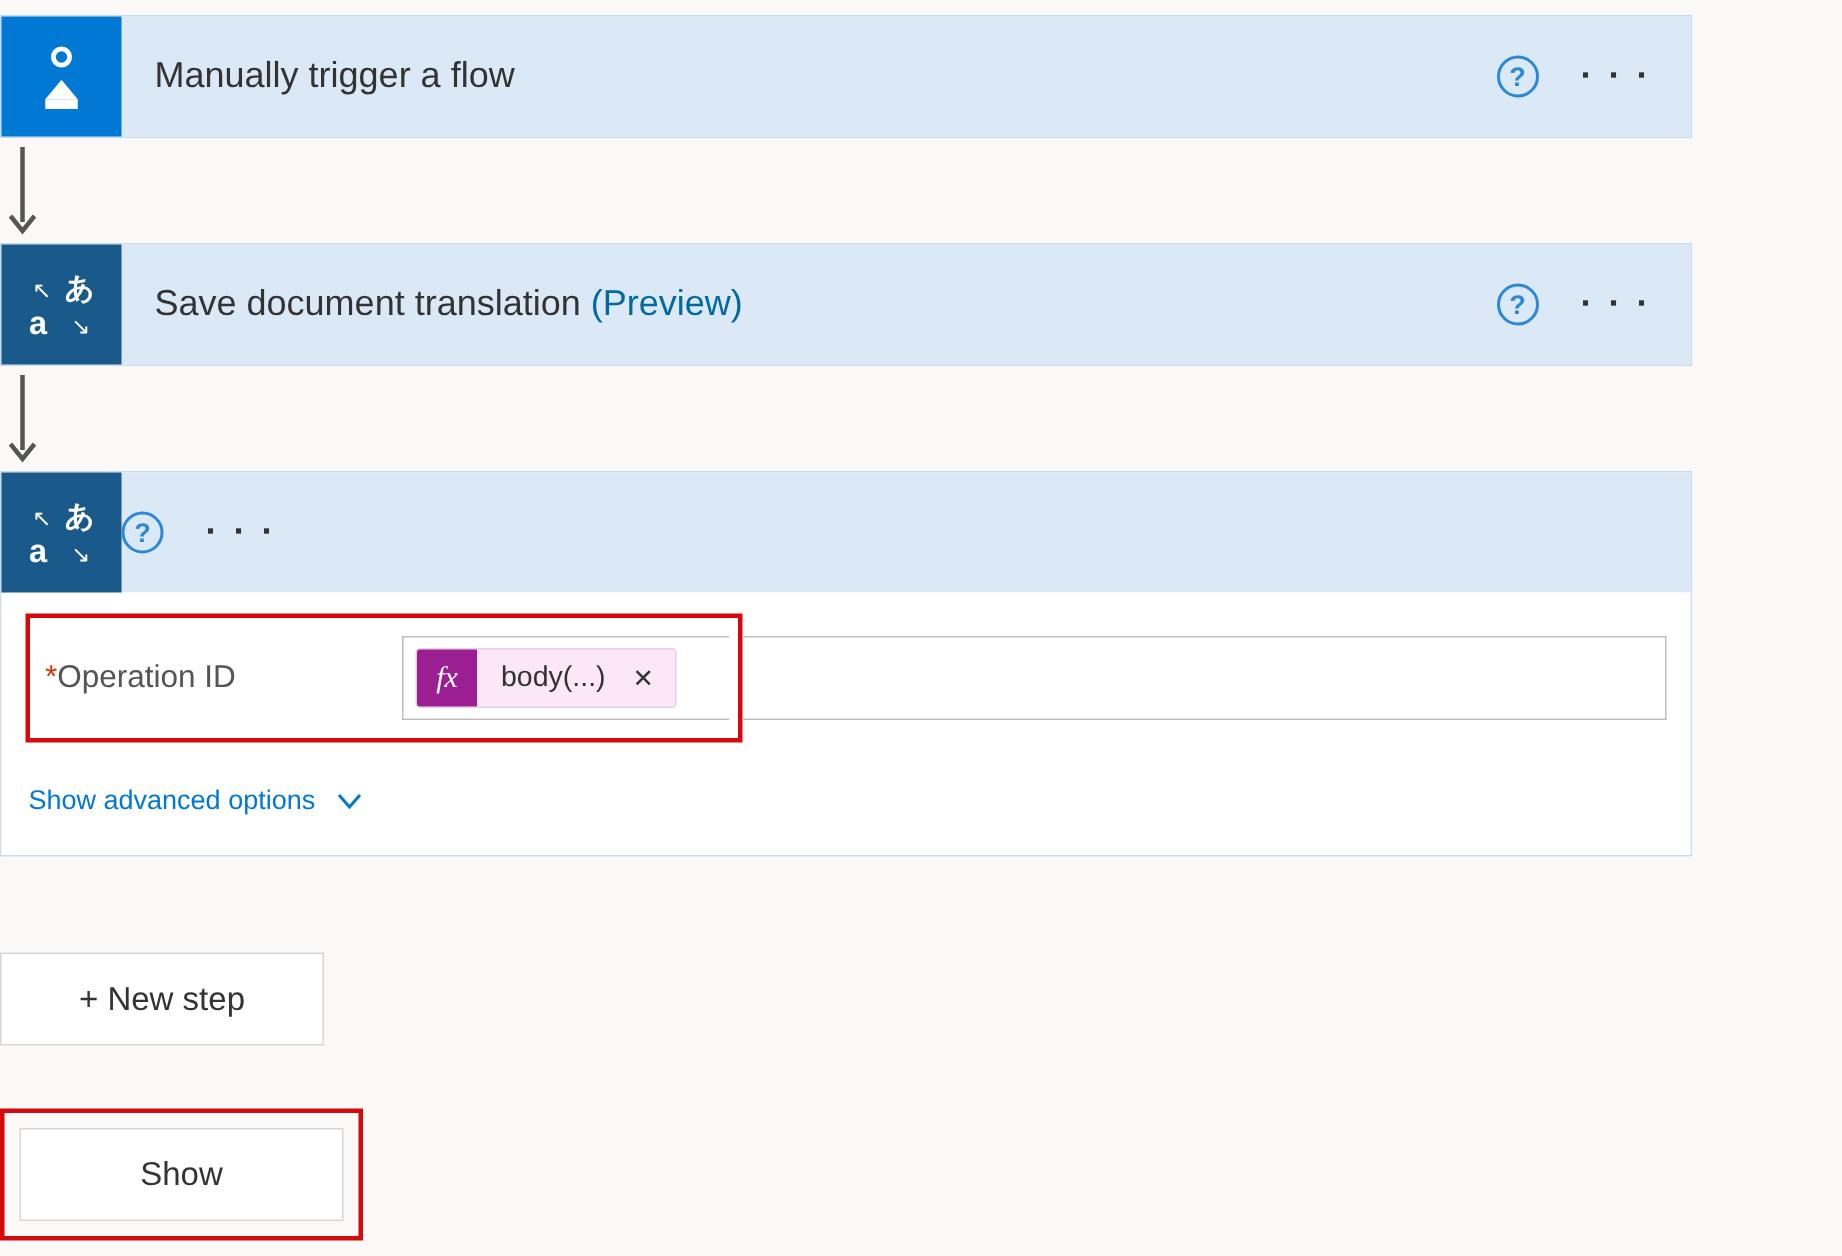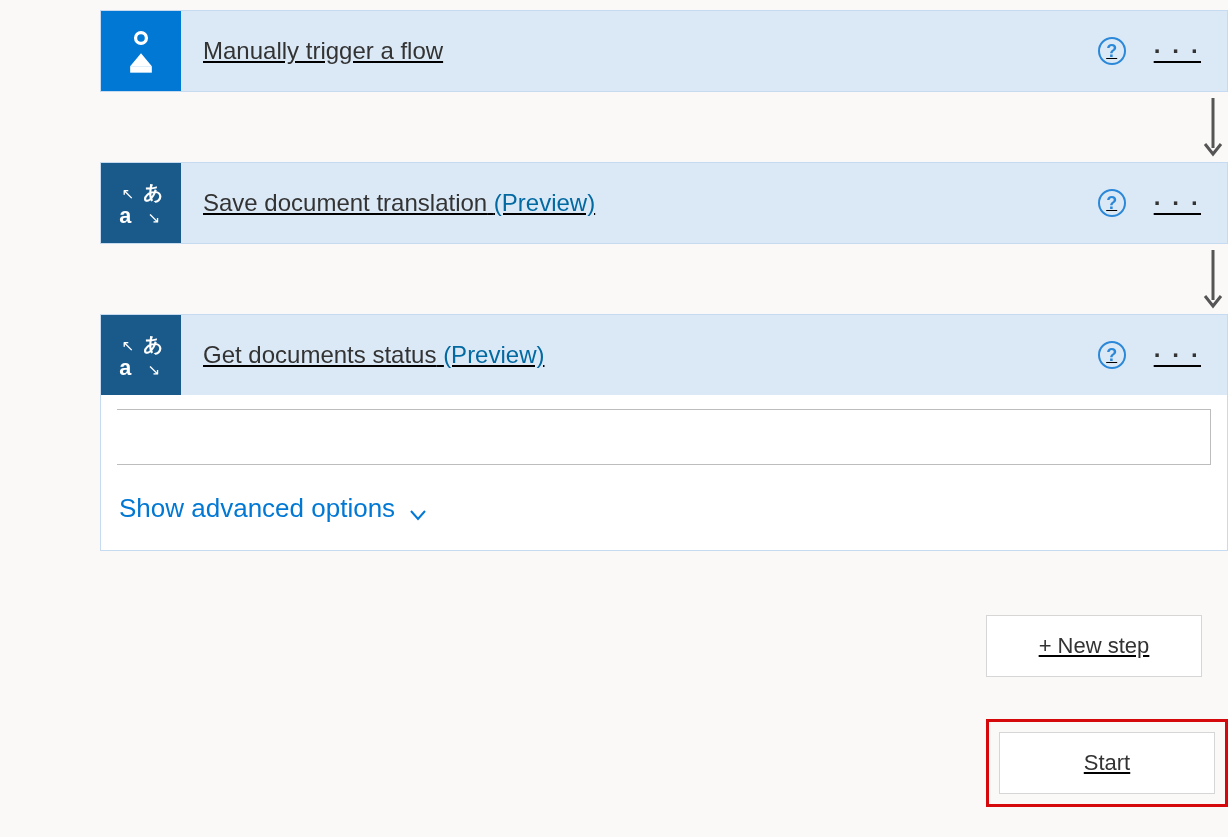--- a/index.html
+++ b/index.html
@@ -2,21 +2,21 @@
 <html><head>
   <meta charset="utf-8">
   <style>
     * { box-sizing: border-box; margin: 0; padding: 0; }
     body {
       font-family: "Segoe UI", Tahoma, sans-serif;
       background: #faf9f8;
       padding: 10px 0 40px;
       width: 1228px;
     }
-    .canvas { display: flex; flex-direction: column; align-items: flex-end; text-decoration: underline; }
+    .canvas { display: flex; flex-direction: column; align-items: flex-start; }
     .step {
       width: 1128px;
       border: 1px solid #c7dbf0;
       background: #fff;
     }
     .step-header {
       display: flex;
       align-items: center;
       background: #dbe9f7;
       height: 80px;
@@ -60,21 +60,21 @@
       border: 1px solid #e8cfe3;
     }
     .token-icon {
       background: #9b1f93; color: #fff; font-family: Georgia, serif;
       font-style: italic; font-size: 20px;
       width: 40px; height: 40px; display: flex; align-items: center; justify-content: center;
     }
     .token-label { padding: 0 14px 0 16px; font-size: 19px; color: #333; }
     .token-x { padding: 0 14px 0 4px; font-size: 17px; color: #333; cursor: pointer; }
     .show-adv {
-      color: #0078d4; font-size: 26px; cursor: pointer;
+      color: #0078d4; font-size: 18px; cursor: pointer;
       display: inline-flex; align-items: center; gap: 14px;
       padding-left: 2px;
     }
     .show-adv .chev { width: 18px; height: 18px; }
     .show-adv .chev svg { width: 18px; height: 18px; stroke: #0078d4; }
     .footer-buttons { display: flex; gap: 42px; margin-top: 64px; flex-direction: column; }
     .btn {
       width: 216px; height: 62px; border: 1px solid #d6d6d6;
       background: #fff; font-size: 22px; color: #333;
       display: flex; align-items: center; justify-content: center;
@@ -140,46 +140,57 @@
   <div class="step">
     <div class="step-header">
       <div class="step-icon darkblue">
         <svg viewBox="0 0 48 48">
             <text x="6" y="20" font-size="14" fill="#fff">↖</text>
             <text x="26" y="20" font-size="18" fill="#fff" font-weight="bold">あ</text>
             <text x="4" y="42" font-size="20" fill="#fff" font-weight="bold">a</text>
             <text x="30" y="42" font-size="14" fill="#fff">↘</text>
           </svg>
       </div>
-      <div class="step-title"><span>Get documents status</span> <span class="preview">(Preview)</span></div>
       <div class="help-icon">
           <span>?</span>
         </div>
       <div class="more-icon"><span>· · ·</span></div>
     </div>
     <div class="step-body">
       <div class="hl-wrap">
         <div style="display:flex;align-items:center;">
+          <div style="border:3px solid #d5080b;padding:12px 6px 12px 10px;display:flex;align-items:center;width:478px;">
+            <div style="width:238px;font-size:21px;color:#555;"><span class="req" style="color:#d83b01;">*</span><span>Operation ID</span></div>
+            <div style="border:1px solid #bdbdbd;border-right:none;height:56px;display:flex;align-items:center;padding:0 8px;flex:1;">
+              <div class="token">
+                <div class="token-icon">
+                    <span>fx</span>
+                  </div>
+                <div class="token-label">body(...)</div>
+                <div class="token-x">✕</div>
+              </div>
+            </div>
+          </div>
           <div style="border:1px solid #bdbdbd;border-left:none;height:56px;flex:1;margin-top:0;"></div>
         </div>
       </div>
       <div style="height:28px;"></div>
       <div class="show-adv">
         <span>Show advanced options</span>
         <span class="chev"><svg viewBox="0 0 18 18">
               <path d="M2 5 L9 13 L16 5" fill="none" stroke="#0078d4" stroke-width="2"></path>
             </svg></span>
       </div>
     </div>
   </div>
 
   <div class="footer-buttons">
     <button class="btn">
         <span>+ New step</span>
       </button>
     <div class="save-wrap">
       <button class="btn">
-          <span>Start</span>
+          <span>Show</span>
         </button>
     </div>
   </div>
 
 </div>
 
 </body></html>

